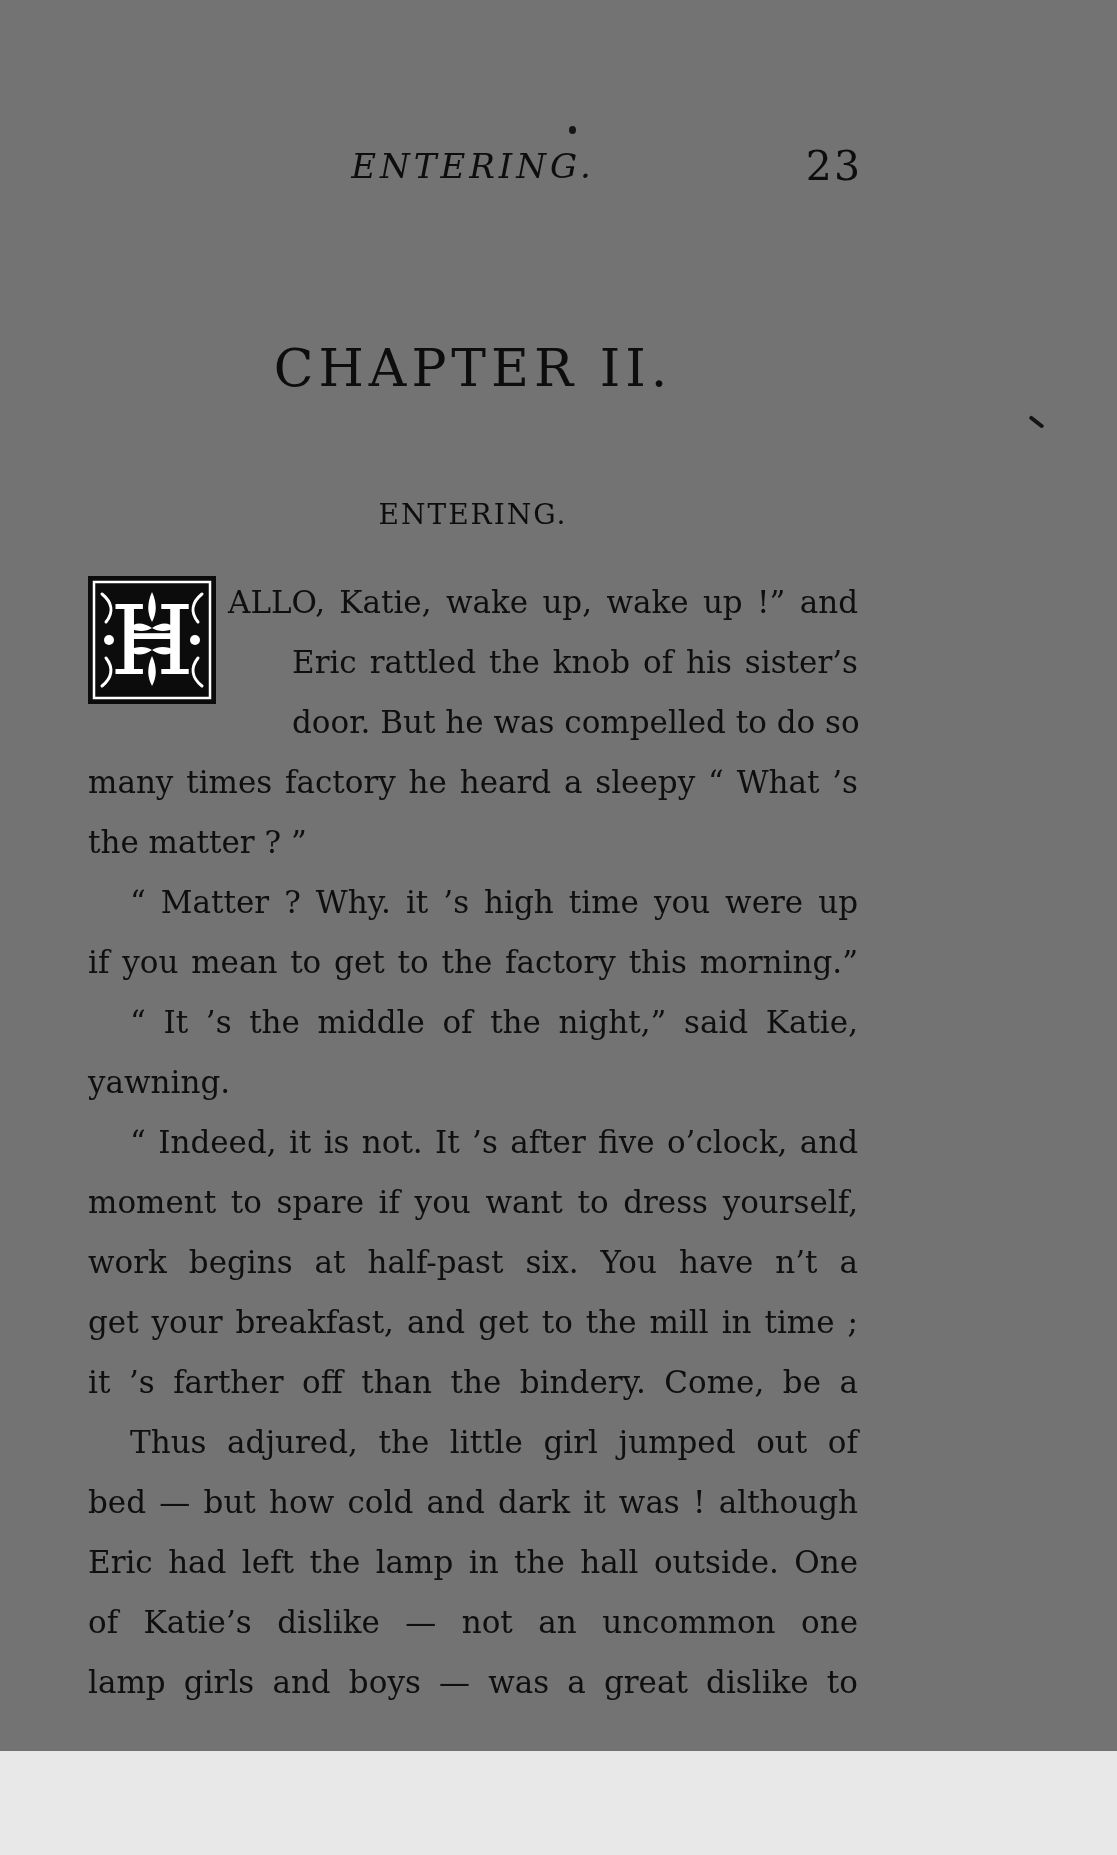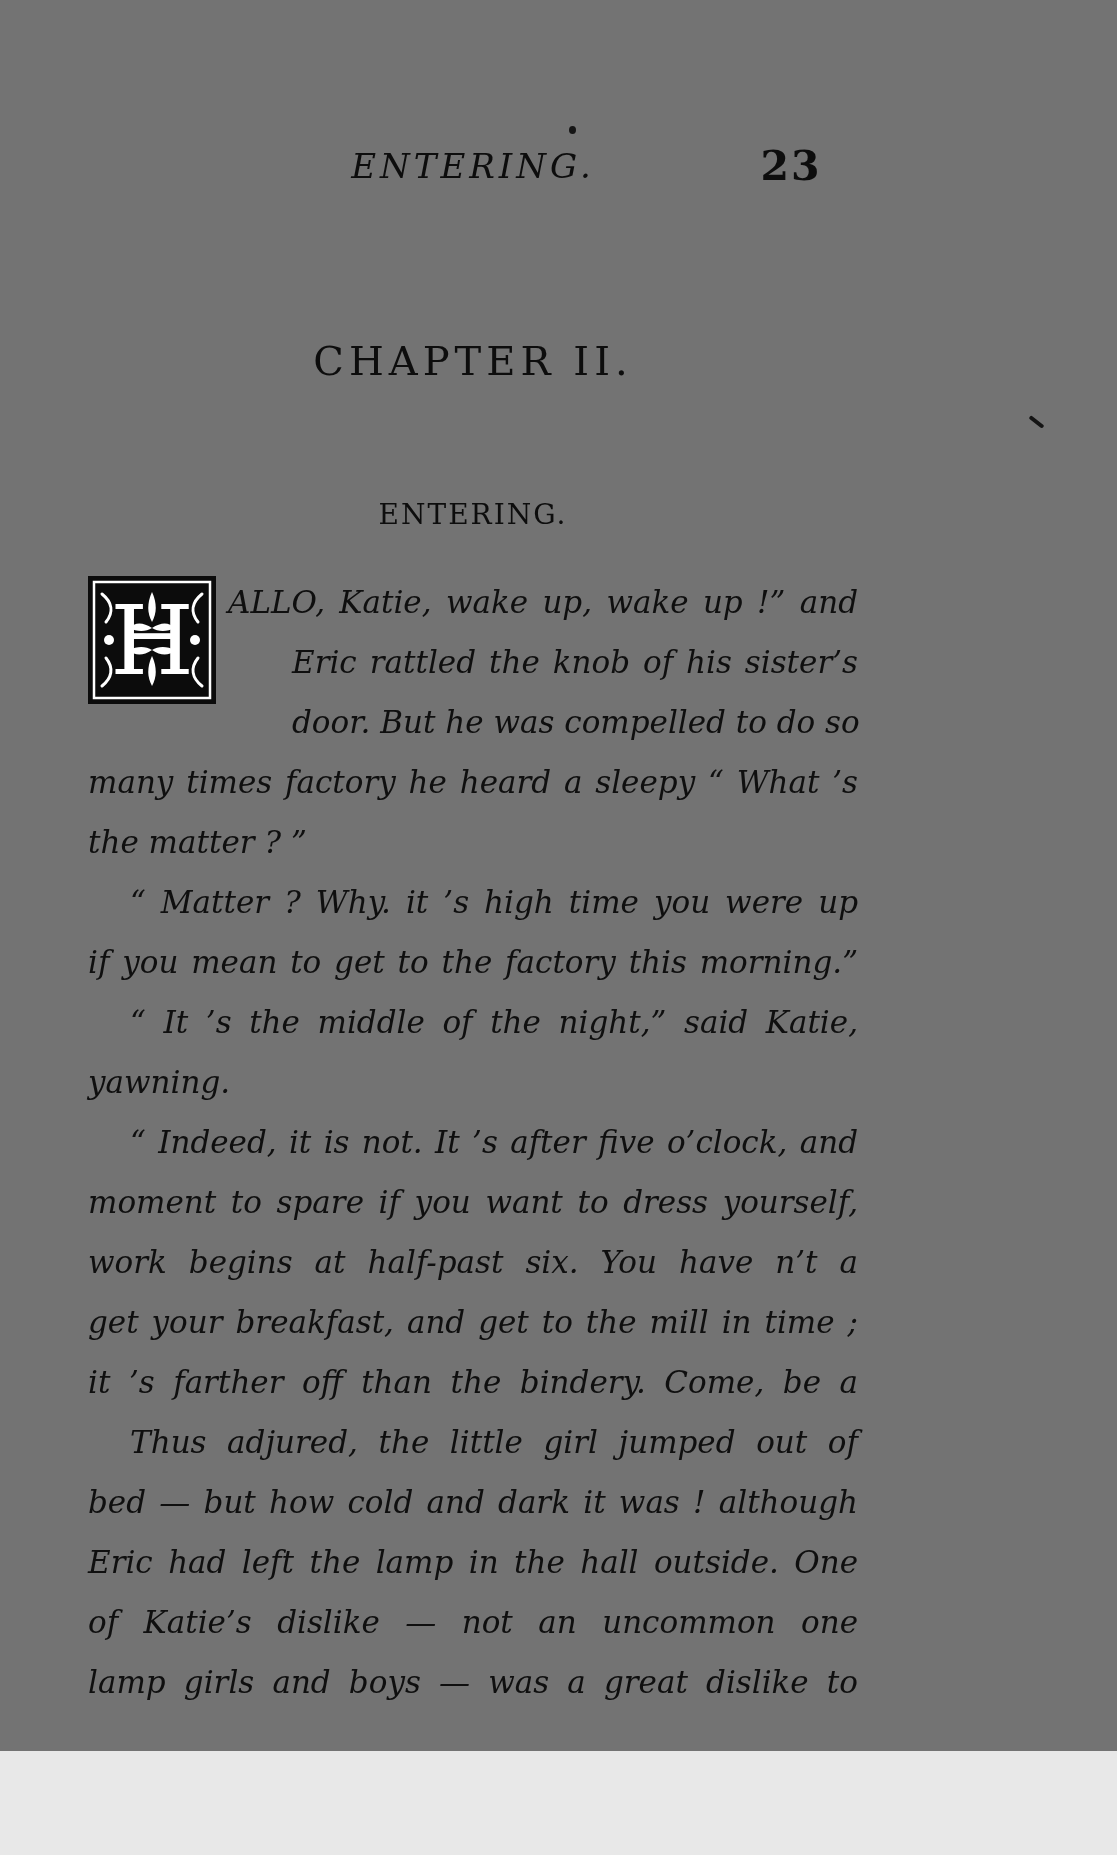--- a/index.html
+++ b/index.html
@@ -14,49 +14,49 @@
   }
   
   .runhead {
     position:absolute; top:146px; left:88px; width:770px;
     text-align:center;
     font-style:italic;
     font-size:34px; letter-spacing:4px;
     color:#0d0d0d;
   }
   .pagenum {
-    position:absolute; top:142px; left:736px; width:110px;
-    text-align:center;
-    font-size:41px; font-weight:bold; letter-spacing:2px;
+    position:absolute; top:142px; left:752px; width:110px;
+    text-align:right;
+    font-size:41px; font-weight:normal; letter-spacing:2px;
     color:#0d0d0d;
   }
   
   .chap-heading {
     position:absolute; top:338px; left:88px; width:770px;
     text-align:center;
-    font-size:40px; letter-spacing:5px;
+    font-size:52px; letter-spacing:5px;
     color:#0d0d0d;
   }
   .chap-subheading {
     position:absolute; top:498px; left:88px; width:770px;
     text-align:center;
     font-size:28px; letter-spacing:2px;
     color:#0d0d0d;
   }
   
   #bodytext {
     position:absolute; top:572px; left:88px; width:770px;
     font-size:31px; line-height:60px;
     color:#0f0f0f;
   }
   .para { margin:0; }
   .line {
     text-align:justify;
     text-align-last:justify;
-    height:60px; overflow:visible; white-space:nowrap;font-style:italic;
+    height:60px; overflow:visible; white-space:nowrap;
   }
   .line.short-last { text-align-last:left; }
   .line.first-indent { text-indent:42px; }
   .line.dc-indent { text-indent:64px;padding-left:34px; }
   
   .dropcap {
     float:left;
     width:128px; height:128px;
     margin:4px 12px 12px 0;
   }

